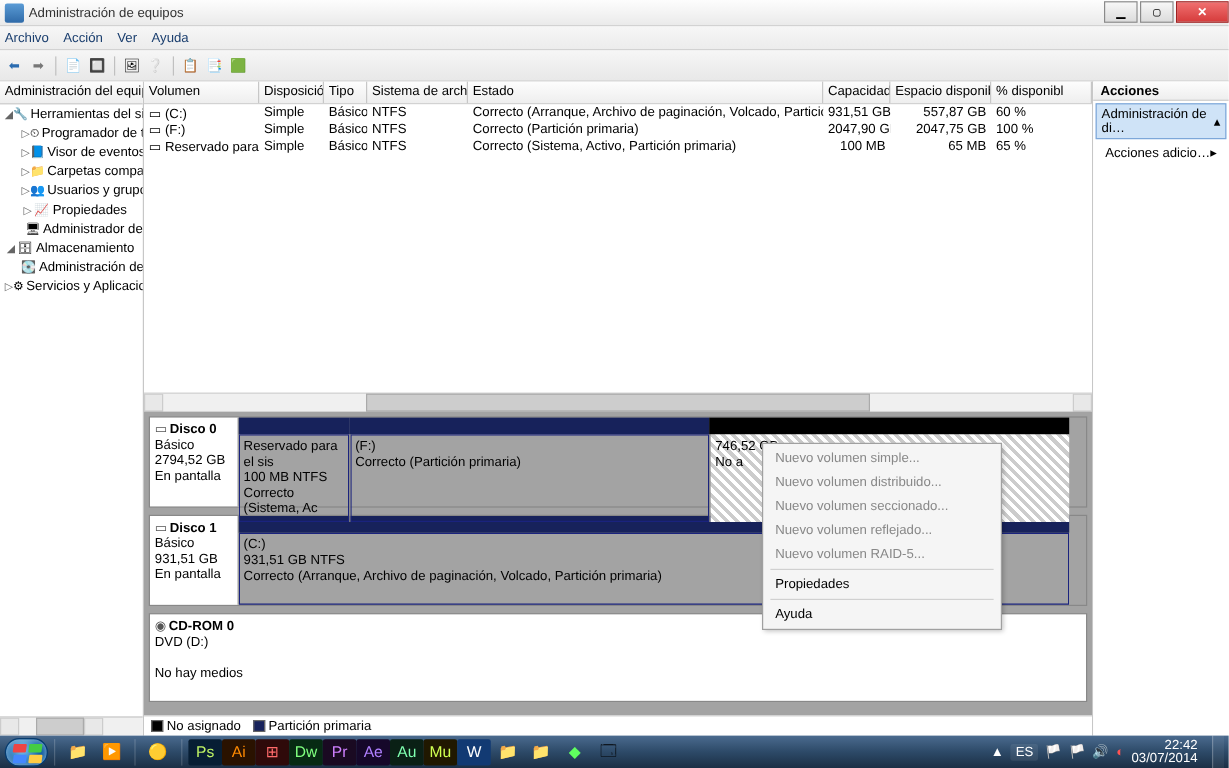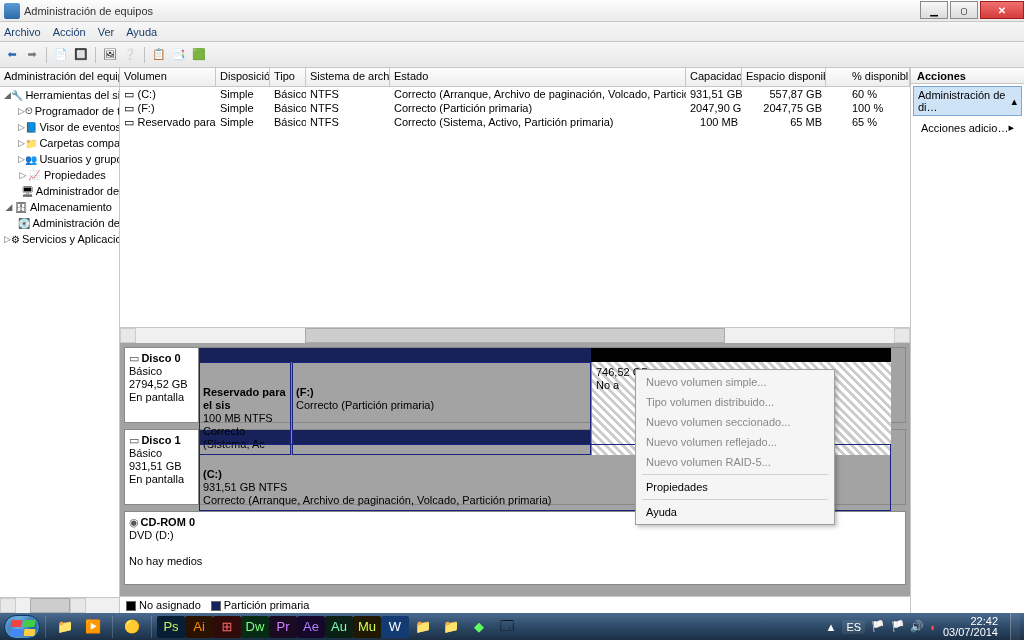--- a/index.html
+++ b/index.html
@@ -58,21 +58,21 @@
 
 .disks{flex:1;overflow:hidden;background:#a3a3a3;padding:4px 4px 0 4px;}
 .diskrow{display:flex;margin-bottom:6px;border:1px solid #888;}
 .diskinfo{width:74px;border-right:1px solid #888;padding:4px 4px;line-height:13px;background:#fff;}
 .diskinfo .dicon{font-size:11px;color:#555;margin-right:2px;}
 .diskvols{flex:1;display:flex;flex-direction:column;}
 .diskbar{height:14px;}
 .diskparts{flex:1;display:flex;}
 .part{border-left:1px solid #888;padding:4px 4px;line-height:13px;position:relative;overflow:hidden;}
 .part:first-child{border-left:none;}
-.part .pname{font-weight:bold;margin-top:20px;}
+.part .pname{font-weight:normal;}
 .part.unalloc{background:repeating-linear-gradient(45deg,#fff,#fff 3px,#ccc 3px,#ccc 6px);}
 .part.primary-border{box-shadow: inset 0 0 0 1px #1a237e;}
 .diskbar.primary{background:#17225b;}
 .diskbar.black{background:#000;}
 
 .legend{padding:2px 6px;border-top:1px solid #c7c7c7;display:flex;gap:10px;align-items:center;background:#fff;}
 .lsw{width:10px;height:10px;display:inline-block;border:1px solid #666;margin-right:3px;vertical-align:middle;}
 
 
 .actions{width:113px;background:#fff;}
@@ -94,21 +94,21 @@
 .start .wb{position:absolute;left:6px;top:13px;width:11px;height:7px;background:#48f;border-radius:1px;transform:skewX(-8deg);}
 .start .wy{position:absolute;left:19px;top:13px;width:11px;height:7px;background:#fc4;border-radius:1px;transform:skewX(-8deg);}
 .tsep2{width:1px;height:22px;background:rgba(255,255,255,.18);margin:0 5px;}
 .ticon2{width:28px;height:22px;display:flex;align-items:center;justify-content:center;font-size:13px;border-radius:2px;}
 .tray{margin-left:auto;display:flex;align-items:center;gap:6px;color:#fff;font-size:10px;}
 .tray .lang{background:rgba(255,255,255,.08);padding:1px 4px;border-radius:2px;}
 .tray .clock{text-align:right;line-height:11px;}
 .showdesk{width:10px;height:27px;border-left:1px solid rgba(255,255,255,.25);margin-left:6px;background:rgba(255,255,255,.06);}
 
 
-.c-vol{width:96px;} .c-disp{width:54px;} .c-tipo{width:36px;} .c-fs{width:84px;} .c-est{width:296px;} .c-cap{width:56px;text-align:right;} .c-free{width:84px;text-align:right;} .c-pct{width:54px;margin-left:22px;}
+.c-vol{width:96px;} .c-disp{width:54px;} .c-tipo{width:36px;} .c-fs{width:84px;} .c-est{width:296px;} .c-cap{width:56px;text-align:right;} .c-free{width:84px;text-align:right;} .c-pct{width:54px;}
 </style>
 </head>
 <body>
 
 <div class="titlebar">
   <div class="icon"></div>
   <div class="title">Administración de equipos</div>
   <div class="winbtns">
     <div class="winbtn min"></div>
     <div class="winbtn max"></div>
@@ -325,21 +325,21 @@
     <div class="aitem">
         <span>Acciones adicio…</span>
         <span>▸</span>
       </div>
   </div>
 </div>
 
 <div class="ctxmenu">
   <div id="ctx-items">
       <div class="mi">Nuevo volumen simple...</div>
-      <div class="mi">Tipo volumen distribuido...</div>
+      <div class="mi">Nuevo volumen distribuido...</div>
       <div class="mi">Nuevo volumen seccionado...</div>
       <div class="mi">Nuevo volumen reflejado...</div>
       <div class="mi">Nuevo volumen RAID-5...</div>
     </div>
   <div class="sep"></div>
   <div class="mi en">Propiedades</div>
   <div class="sep"></div>
   <div class="mi en">Ayuda</div>
 </div>
 

